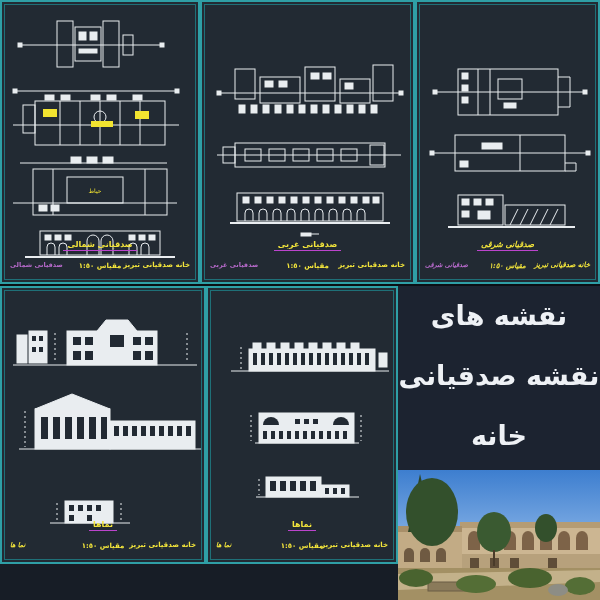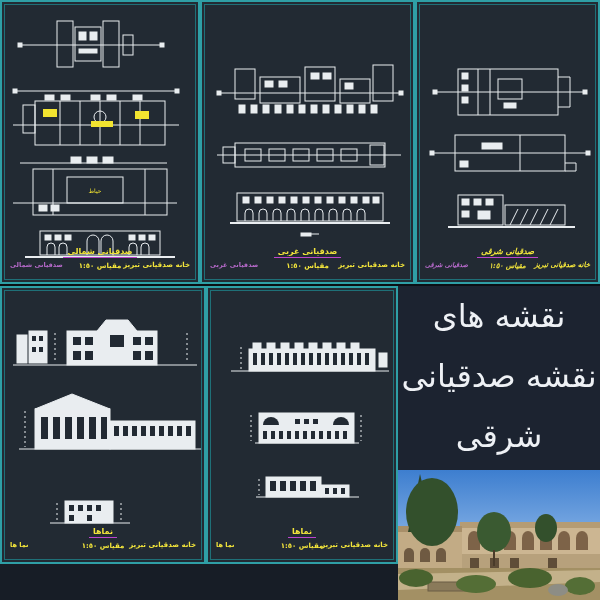--- a/index.html
+++ b/index.html
@@ -8,34 +8,34 @@
          font-family:"DejaVu Sans",sans-serif;}
   
   .panel{position:absolute;background:#232b34;border:2px solid #2f9fa6;}
   .panel .inner{position:absolute;left:2px;top:2px;right:2px;bottom:2px;
                 border:1px solid #1f7078;background:#222a33;overflow:hidden;}
   .panel svg{position:absolute;left:0;top:0;}
   
   .t-center{position:absolute;left:0;right:0;bottom:8px;text-align:center;direction:rtl;}
   .t-title{display:inline-block;color:#f3e53b;font-weight:bold;font-size:8px;line-height:9px;
            border-bottom:1px solid #bb44cc;padding:0 4px 1px 4px;}
-  .t-scale{display:block;color:#f3e53b;font-weight:bold;font-size:7px;line-height:9px;margin-top:4px;}
+  .t-scale{display:block;color:#f3e53b;font-weight:bold;font-size:7px;line-height:9px;margin-top:11px;}
   .t-right{position:absolute;right:5px;bottom:10px;color:#f3e53b;font-weight:bold;font-size:7px;direction:rtl;margin-top:44px;}
   .t-left{position:absolute;left:5px;bottom:10px;color:#b469c8;font-weight:bold;font-size:6.5px;direction:rtl;}
-  .t-left.yellow{color:#f3e53b;}
+  .t-left.yellow{color:#f3e53b;font-style:italic;}
   
   #panel-north{left:0;top:0;width:200px;height:284px;}
   #panel-west{left:200px;top:0;width:215px;height:284px;}
   #panel-east{left:415px;top:0;width:185px;height:284px;font-style:italic;}
   #panel-elev1{left:0;top:286px;width:206px;height:278px;}
   #panel-elev2{left:206px;top:286px;width:192px;height:278px;}
   
   #poster{position:absolute;left:398px;top:286px;width:202px;height:184px;background:#1c2330;
           color:#eef1f5;direction:rtl;text-align:center;}
-  #poster .line{font-weight:normal;font-size:32px;line-height:60px;white-space:nowrap;}
+  #poster .line{font-weight:bold;font-size:27px;line-height:60px;white-space:nowrap;}
   #photo{position:absolute;left:398px;top:470px;width:202px;height:130px;overflow:hidden;}
   #bottom-strip{position:absolute;left:0;top:564px;width:398px;height:36px;background:#171d26;}
 </style>
 </head>
 <body>
 
 <div id="stage">
 
   <div class="panel" id="panel-north">
     <div class="inner">
@@ -384,21 +384,21 @@
         <span class="t-scale">مقياس ١:٥٠</span>
       </div>
       <span class="t-right">خانه صدقیانی تبریز</span>
       <span class="t-left yellow">نما ها</span>
     </div>
   </div>
 
   <div id="poster">
     <div class="line">نقشه های</div>
     <div class="line">نقشه صدقیانی</div>
-    <div class="line">شرقی</div>
+    <div class="line">خانه</div>
   </div>
 
   <div id="photo">
     <svg width="202" height="130" viewBox="0 0 202 130">
       <defs>
         <linearGradient id="sky" x1="0" y1="0" x2="0" y2="1">
           <stop offset="0" stop-color="#3d7ecf"></stop>
           <stop offset="1" stop-color="#8cb6e8"></stop>
         </linearGradient>
       </defs>

